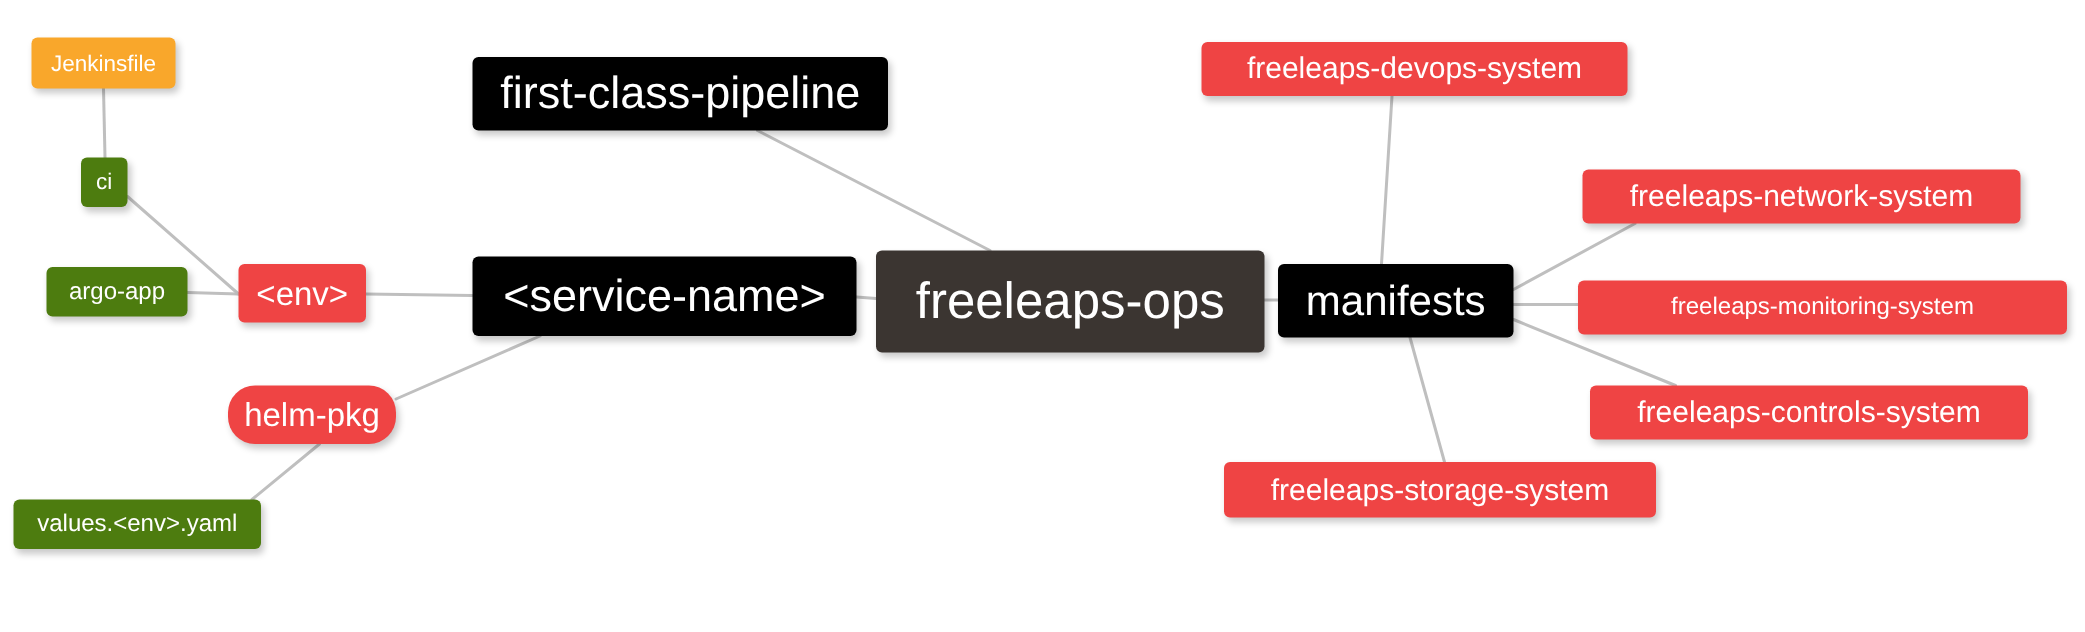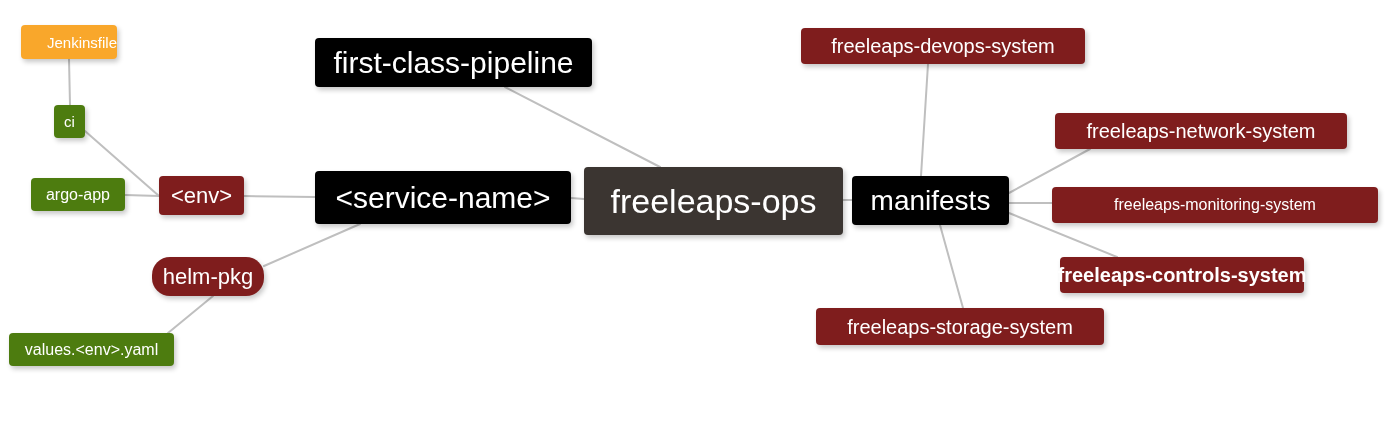--- a/index.html
+++ b/index.html
@@ -34,22 +34,22 @@
     user-select:none;
   }
   .node-label{
     display:block;
     color:#ffffff;
     line-height:1;
   }
   
   .c-root   { background:#3b3531; }
   .c-blue   { background:#000000; }
-  .c-green  { background:#7f1d1d; }
-  .c-orange { background:#f9a72b;justify-content:flex-end; }
+  .c-green  { background:#ef4444; }
+  .c-orange { background:#f9a72b; }
   .c-red    { background:#4d7c0f; }
 </style>
 </head>
 <body>
 
 <div id="mindmap">
   <svg id="edge-layer" viewBox="0 0 1390 421" width="1390" height="421" xmlns="http://www.w3.org/2000/svg">
       <line x1="69" y1="59" x2="70" y2="105" stroke="#bfbfbf" stroke-width="2" stroke-linecap="round"></line>
       <line x1="85" y1="131" x2="159" y2="196" stroke="#bfbfbf" stroke-width="2" stroke-linecap="round"></line>
       <line x1="125" y1="195" x2="159" y2="196" stroke="#bfbfbf" stroke-width="2" stroke-linecap="round"></line>
@@ -98,20 +98,20 @@
       </div>
       <div class="node c-green" style="left: 801px; top: 28px; width: 284px; height: 36px; font-size: 20px;">
         <span class="node-label">freeleaps-devops-system</span>
       </div>
       <div class="node c-green" style="left: 1055px; top: 113px; width: 292px; height: 36px; font-size: 20px;">
         <span class="node-label">freeleaps-network-system</span>
       </div>
       <div class="node c-green" style="left: 1052px; top: 187px; width: 326px; height: 36px; font-size: 16px;">
         <span class="node-label">freeleaps-monitoring-system</span>
       </div>
-      <div class="node c-green" style="left: 1060px; top: 257px; width: 244px; height: 36px; font-size: 20px; font-weight: bold;">
+      <div class="node c-green" style="left: 1060px; top: 257px; width: 292px; height: 36px; font-size: 20px;">
         <span class="node-label">freeleaps-controls-system</span>
       </div>
       <div class="node c-green" style="left: 816px; top: 308px; width: 288px; height: 37px; font-size: 20px;">
         <span class="node-label">freeleaps-storage-system</span>
       </div>
     </div>
 </div>
 
 </body></html>

